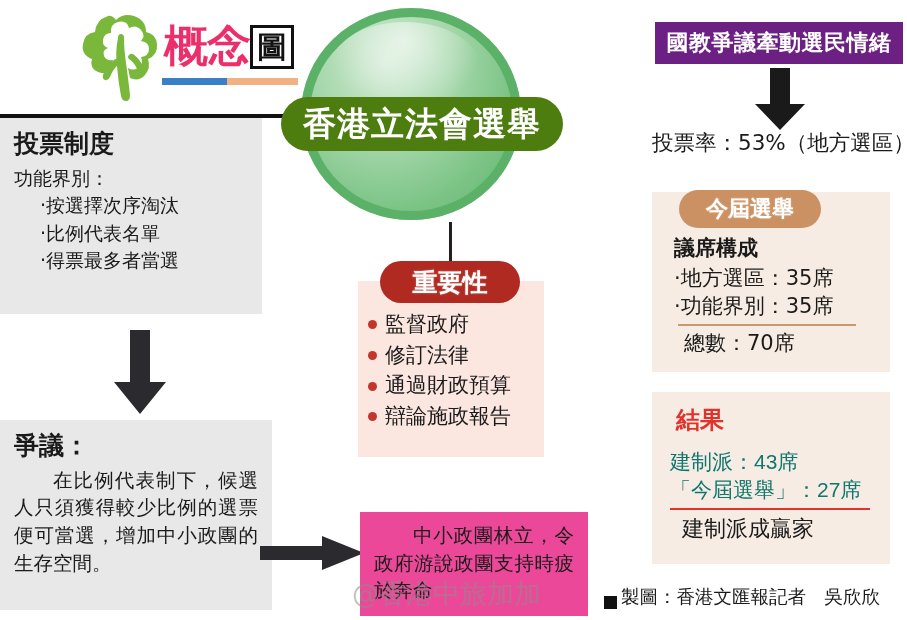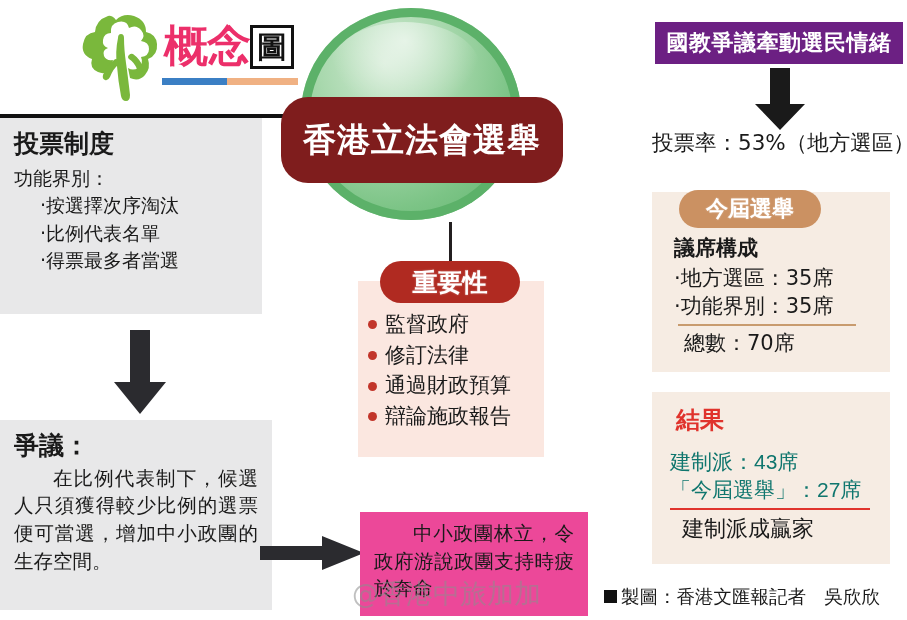--- a/index.html
+++ b/index.html
@@ -31,41 +31,41 @@
 
   
   .green-circle{left:301px;top:8px;width:220px;height:212px;border-radius:50%;
     background:radial-gradient(ellipse at 38% 26%, #cfe9d1 0%, #a8d8ad 34%, #7cc486 66%, #5cb169 100%);
     box-shadow:inset 0 0 0 9px #5cb169;}
   .green-gloss{left:330px;top:22px;width:150px;height:92px;border-radius:50%;
     background:radial-gradient(ellipse at 50% 20%, rgba(255,255,255,.62) 0%, rgba(255,255,255,0) 72%);}
 
   
   .title-pill{left:281px;top:97px;height:54px;
-    background:#7f1d1d;border-radius:27px;display:flex;align-items:center;
-    justify-content:flex-start;padding:16px 22px;}
+    background:#4d7c0f;border-radius:27px;display:flex;align-items:center;
+    justify-content:flex-start;padding:0 22px;}
   .title-pill span{color:#fff;font-size:33px;font-weight:bold;letter-spacing:1px;
     font-family:"DejaVu Sans","Liberation Sans",sans-serif;}
 
   
   .vline{background:#231f20;width:3px;}
 
   
   .panel-grey{background:#e8e8e9;}
   .panel-vote{left:0px;top:118px;width:262px;height:196px;padding:12px 20px 10px 14px;box-sizing:border-box;}
   .panel-dispute{left:0px;top:420px;width:272px;height:190px;padding:12px 14px 10px 14px;box-sizing:border-box;}
   .panel-mid{left:360px;top:512px;width:228px;height:104px;padding:10px 14px;box-sizing:border-box;background:#ec4899;}
 
   .h-bold{font-size:25px;font-weight:bold;color:#1a1a1a;line-height:1.15;margin:0 0 6px 0;
     font-family:"DejaVu Sans","Liberation Sans",sans-serif;}
   .body-line{font-size:19px;color:#1a1a1a;line-height:1.45;
     font-family:"DejaVu Sans","Liberation Sans",sans-serif;white-space:nowrap;}
   .body-line.indent{padding-left:26px;}
   .para{font-size:19.5px;color:#1a1a1a;line-height:1.42;text-align:justify;
-    font-family:Liberation Mono, monospace;}
+    font-family:Liberation Sans, sans-serif;}
   .para.first{text-indent:2em;}
 
   
   .imp-wrap{left:358px;top:281px;width:186px;height:176px;background:#fbe7e0;}
   .imp-pill{left:380px;top:261px;width:140px;height:42px;background:#b02a21;
     border-radius:21px;display:flex;align-items:center;justify-content:center;}
   .imp-pill span{color:#fff;font-size:25px;font-weight:bold;
     text-shadow:0 0 2px rgba(255,255,255,.45);
     font-family:"DejaVu Sans","Liberation Sans",sans-serif;}
   .imp-list{left:368px;top:312px;width:180px;}
@@ -103,21 +103,21 @@
   .result-title{left:676px;top:404px;font-size:24px;font-weight:bold;color:#e0332c;
     font-family:"DejaVu Sans","Liberation Sans",sans-serif;}
   .result-body{left:670px;top:448px;width:226px;}
   .result-row{font-size:21px;color:#0f766e;line-height:1.34;white-space:nowrap;
     font-family:Liberation Sans, sans-serif;}
   .result-rule{width:200px;height:2px;background:#e0332c;margin:4px 0 4px 0;}
   .result-final{font-size:22px;color:#1a1a1a;padding-left:12px;white-space:nowrap;
     font-family:"DejaVu Sans","Liberation Sans",sans-serif;}
 
   .footer{left:604px;top:584px;width:303px;font-size:18.5px;color:#1a1a1a;white-space:nowrap;
-    font-family:"DejaVu Sans","Liberation Sans",sans-serif;display:flex;align-items:center;gap:4px;}
+    font-family:"DejaVu Sans","Liberation Sans",sans-serif;display:flex;align-items:flex-end;gap:4px;}
   .footer-sq{width:13px;height:13px;background:#111;display:inline-block;flex:0 0 13px;}
 
   .watermark{left:352px;top:576px;font-size:27px;color:#8d8d8d;opacity:.55;
     font-family:"DejaVu Sans","Liberation Sans",sans-serif;white-space:nowrap;}
 </style>
 </head>
 <body>
 
 <div class="canvas">
 

